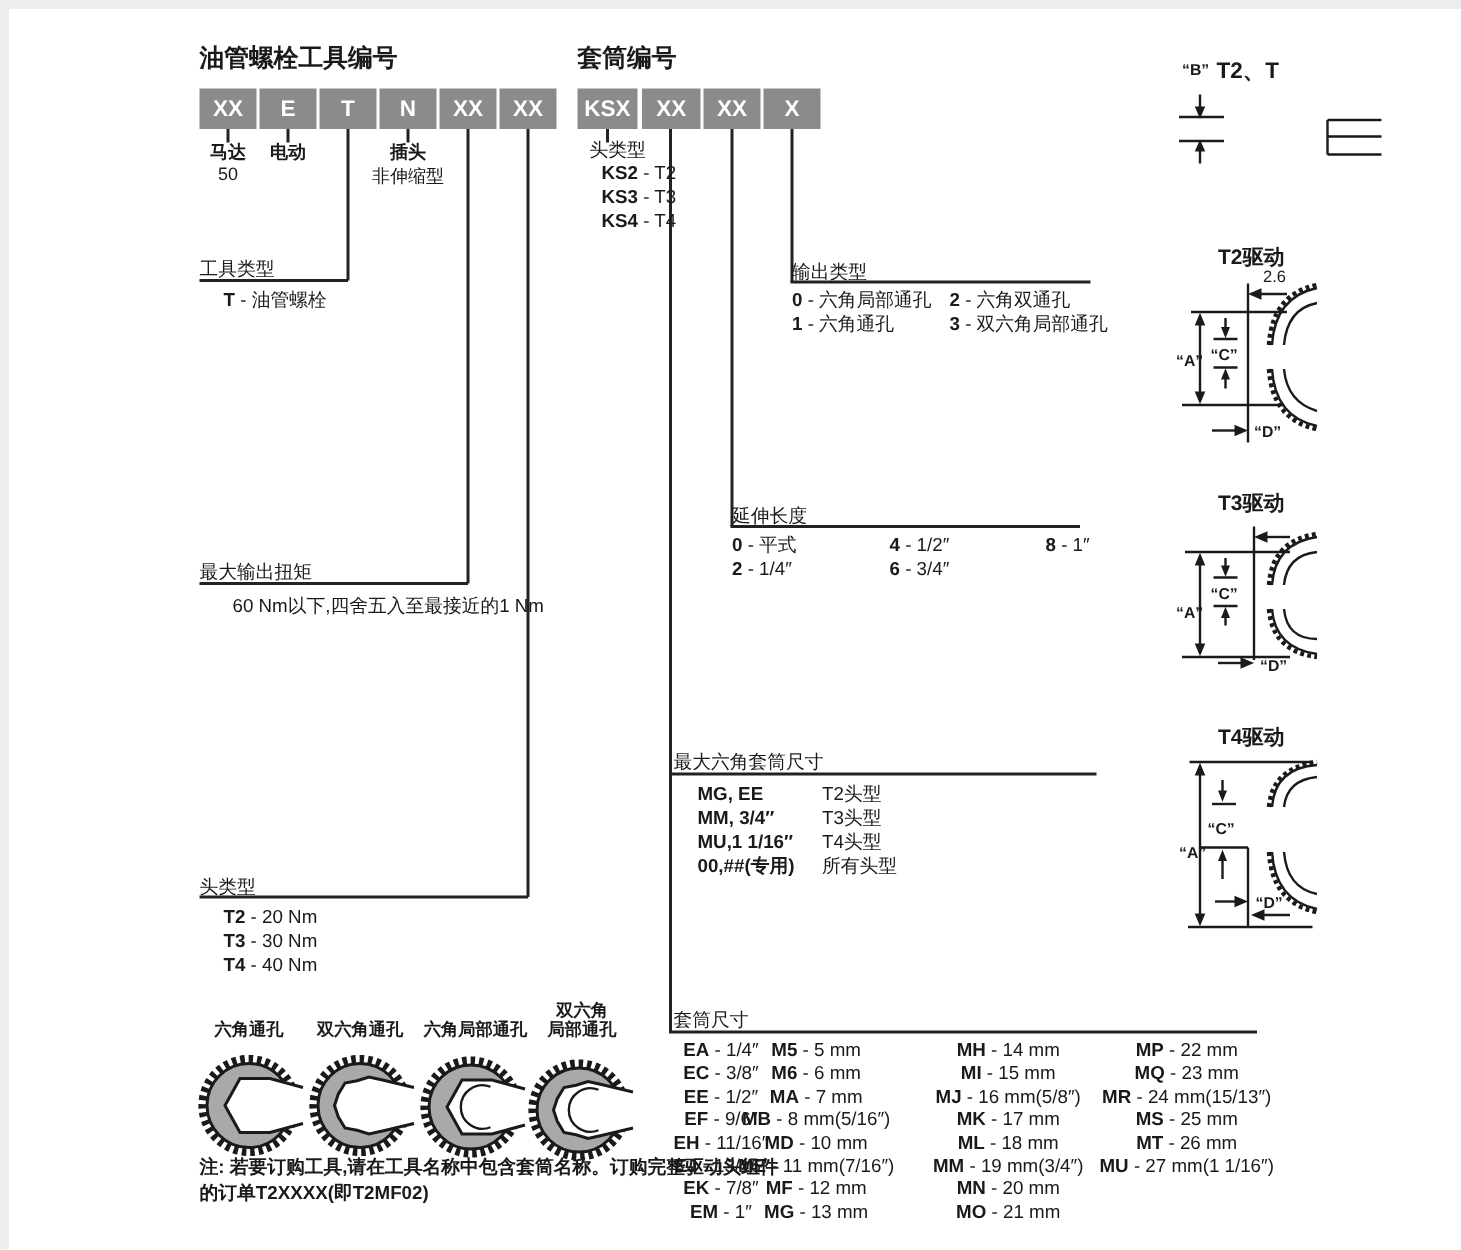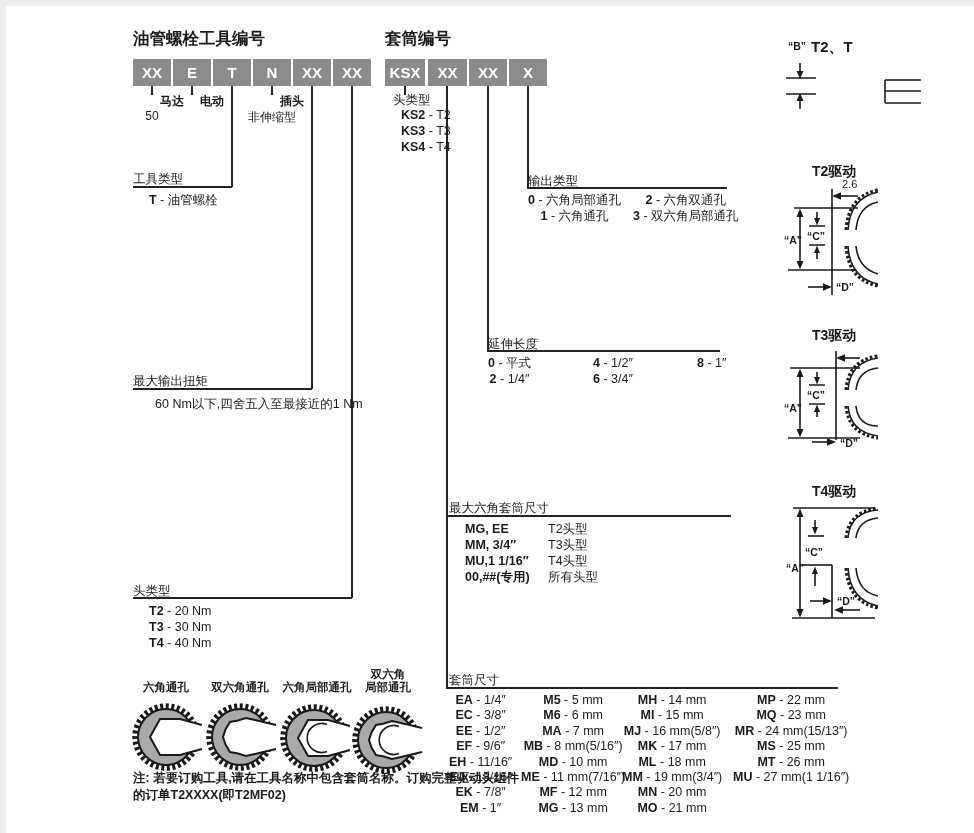--- a/index.html
+++ b/index.html
@@ -9,25 +9,25 @@
   .edge{background:#ededed;}
   .pagetitle{font-size:16.5px;font-weight:bold;white-space:nowrap;}
   .box{position:absolute;top:59px;height:27px;background:#8b8b8b;color:#fff;
        font-weight:bold;font-size:15px;display:flex;align-items:center;justify-content:center;}
   .vline{position:absolute;width:1.5px;background:#222;}
   .hline{position:absolute;height:2px;background:#222;}
   .sech{position:absolute;font-size:12.5px;font-weight:normal;white-space:nowrap;}
   .kv{font-size:12.5px;white-space:nowrap;}
   .kv b{font-weight:bold;}
   .lh16 .kv{line-height:16px;padding-left:16px;}
-  .lh155 .kv{line-height:15.5px;text-align:center;}
+  .lh155 .kv{line-height:15.5px;}
   .lh154 .kv{line-height:15.4px;text-align:center;}
   .hexrow b{display:inline-block;width:83px;}
   .callout{position:absolute;transform:translateX(-50%);font-size:12px;white-space:nowrap;text-align:center;}
-  .callout.b{font-weight:bold;margin-left:20px;}
+  .callout.b{font-weight:bold;}
   .body-text{position:absolute;font-size:12.5px;white-space:nowrap;margin-left:22px;}
   .gear-label{position:absolute;transform:translateX(-50%);font-size:11.5px;font-weight:bold;
               line-height:13px;white-space:nowrap;text-align:center;}
   .note{position:absolute;font-size:12.5px;white-space:nowrap;font-weight:bold;}
   svg text{font-family:"Liberation Sans","DejaVu Sans",sans-serif;fill:#1a1a1a;}
   svg .ttl{font-size:14px;font-weight:bold;}
   svg .dim{font-size:10.5px;font-weight:bold;}
   svg .num{font-size:11px;}
   svg .ln{stroke:#1a1a1a;stroke-width:1.6;fill:none;}
   svg .ah{fill:#1a1a1a;stroke:none;}
@@ -150,21 +150,21 @@
 
 <div class="kv"><b>EA</b><span> - </span><span>1/4″</span></div>
     <div class="kv"><b>EC</b><span> - </span><span>3/8″</span></div>
     <div class="kv"><b>EE</b><span> - </span><span>1/2″</span></div>
     <div class="kv"><b>EF</b><span> - </span><span>9/6″</span></div>
     <div class="kv"><b>EH</b><span> - </span><span>11/16″</span></div>
     <div class="kv"><b>EJ</b><span> - </span><span>13/16″</span></div>
     <div class="kv"><b>EK</b><span> - </span><span>7/8″</span></div>
     <div class="kv"><b>EM</b><span> - </span><span>1″</span></div>
   </div>
-<div class="abs lh154" style="left:521px;top:693px">
+<div class="abs lh154" style="left:492px;top:693px">
 
 <div class="kv"><b>M5</b><span> - </span><span>5 mm</span></div>
     <div class="kv"><b>M6</b><span> - </span><span>6 mm</span></div>
     <div class="kv"><b>MA</b><span> - </span><span>7 mm</span></div>
     <div class="kv"><b>MB</b><span> - </span><span>8 mm(5/16″)</span></div>
     <div class="kv"><b>MD</b><span> - </span><span>10 mm</span></div>
     <div class="kv"><b>ME</b><span> - </span><span>11 mm(7/16″)</span></div>
     <div class="kv"><b>MF</b><span> - </span><span>12 mm</span></div>
     <div class="kv"><b>MG</b><span> - </span><span>13 mm</span></div>
   </div>

